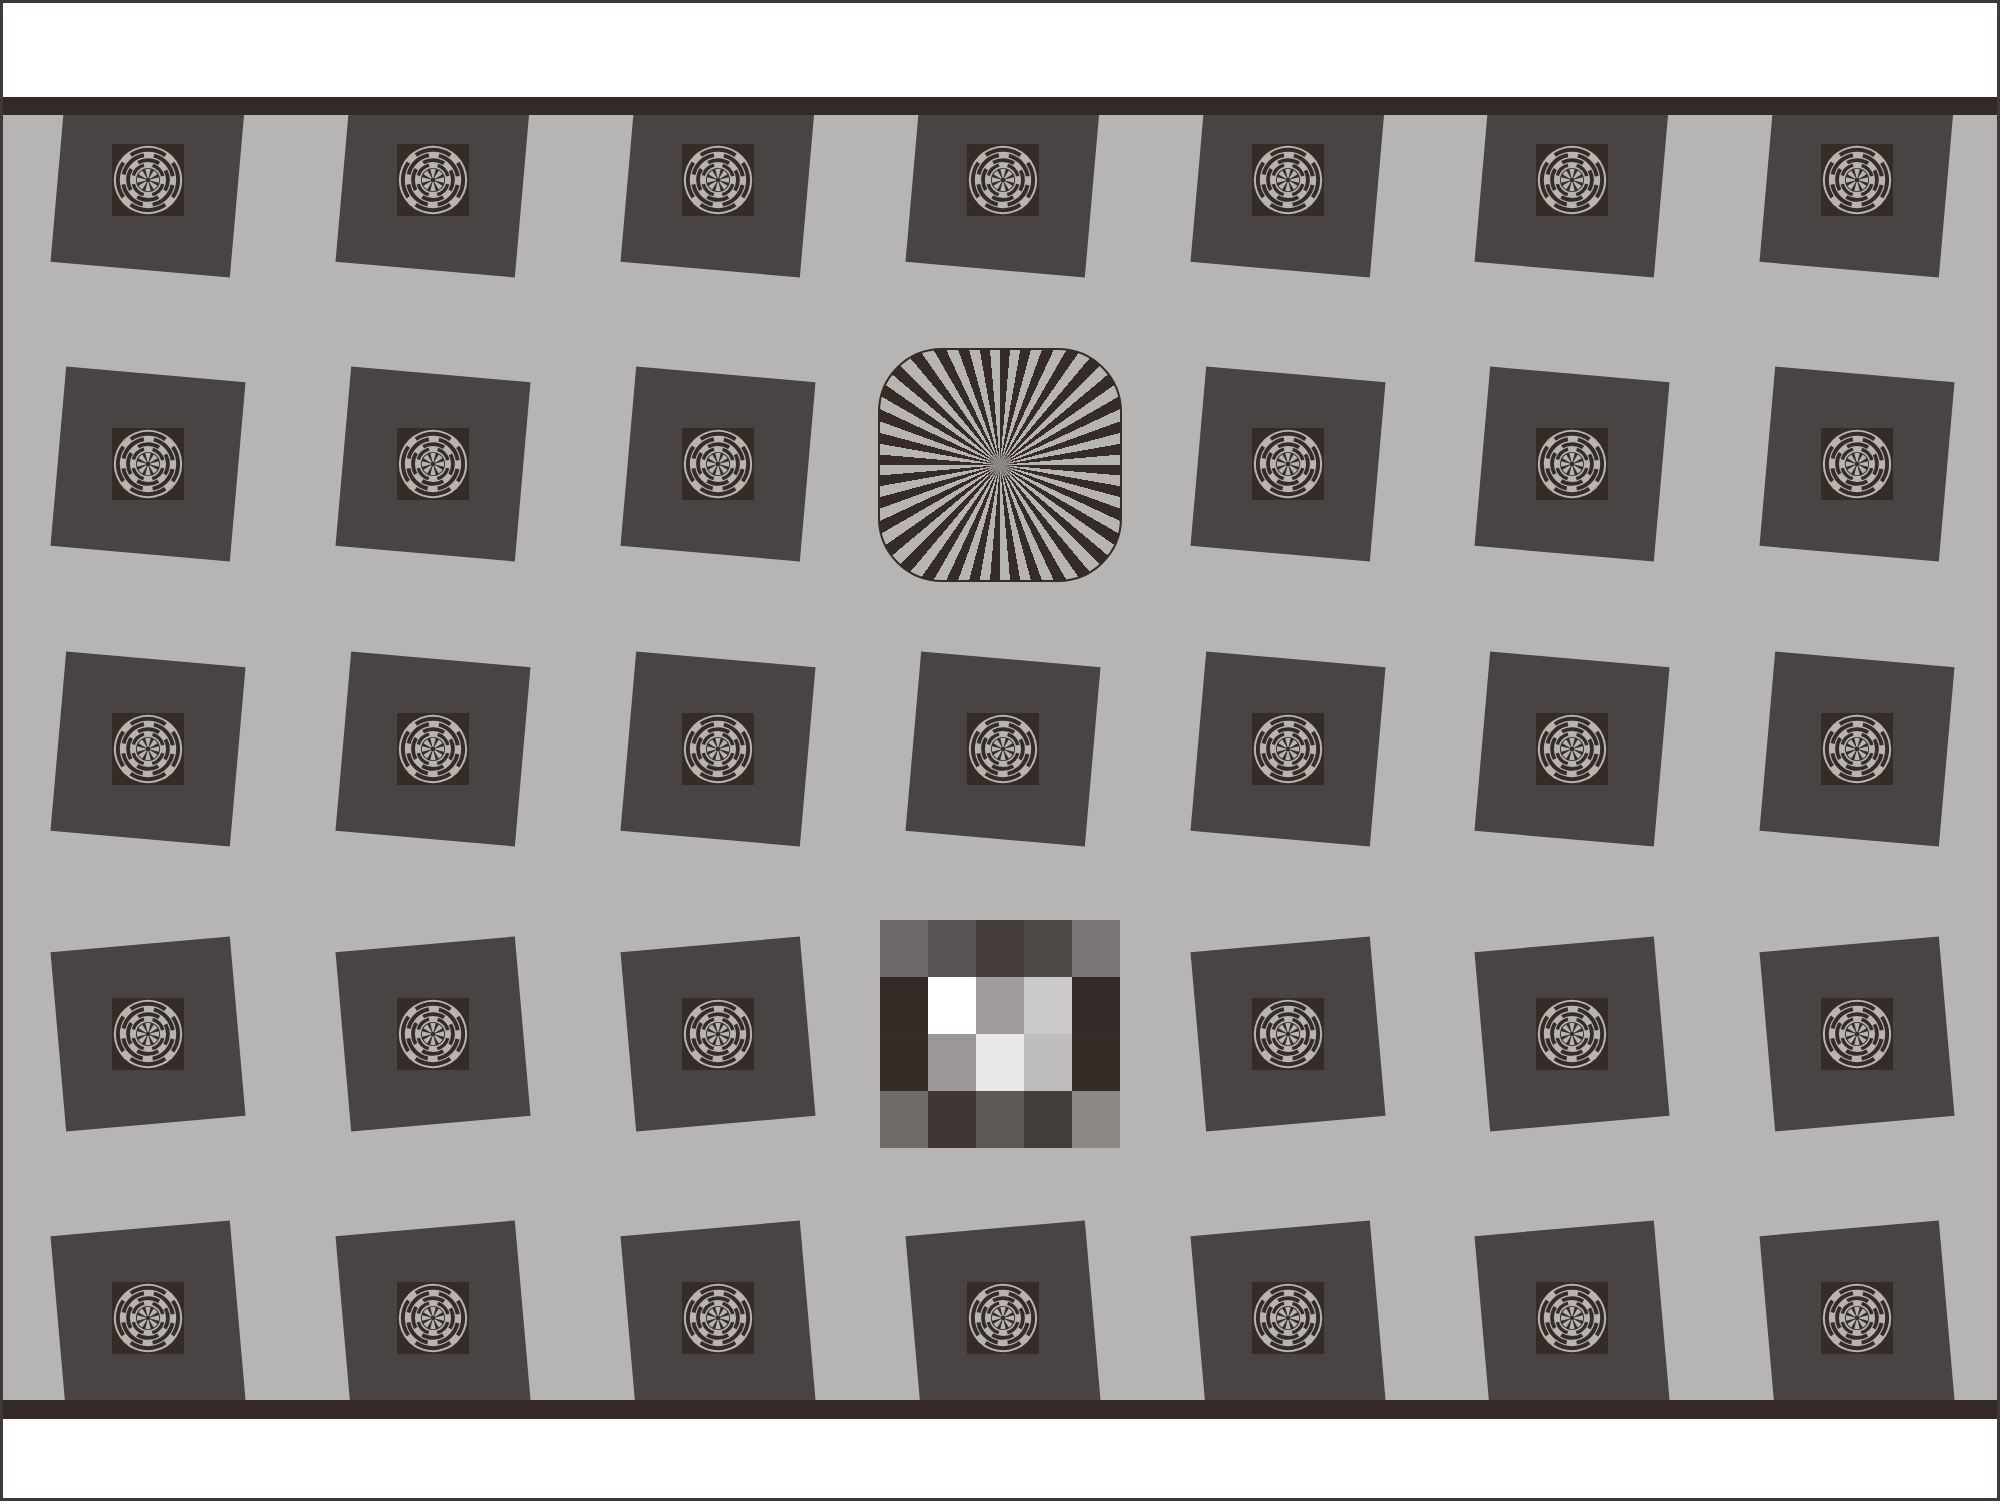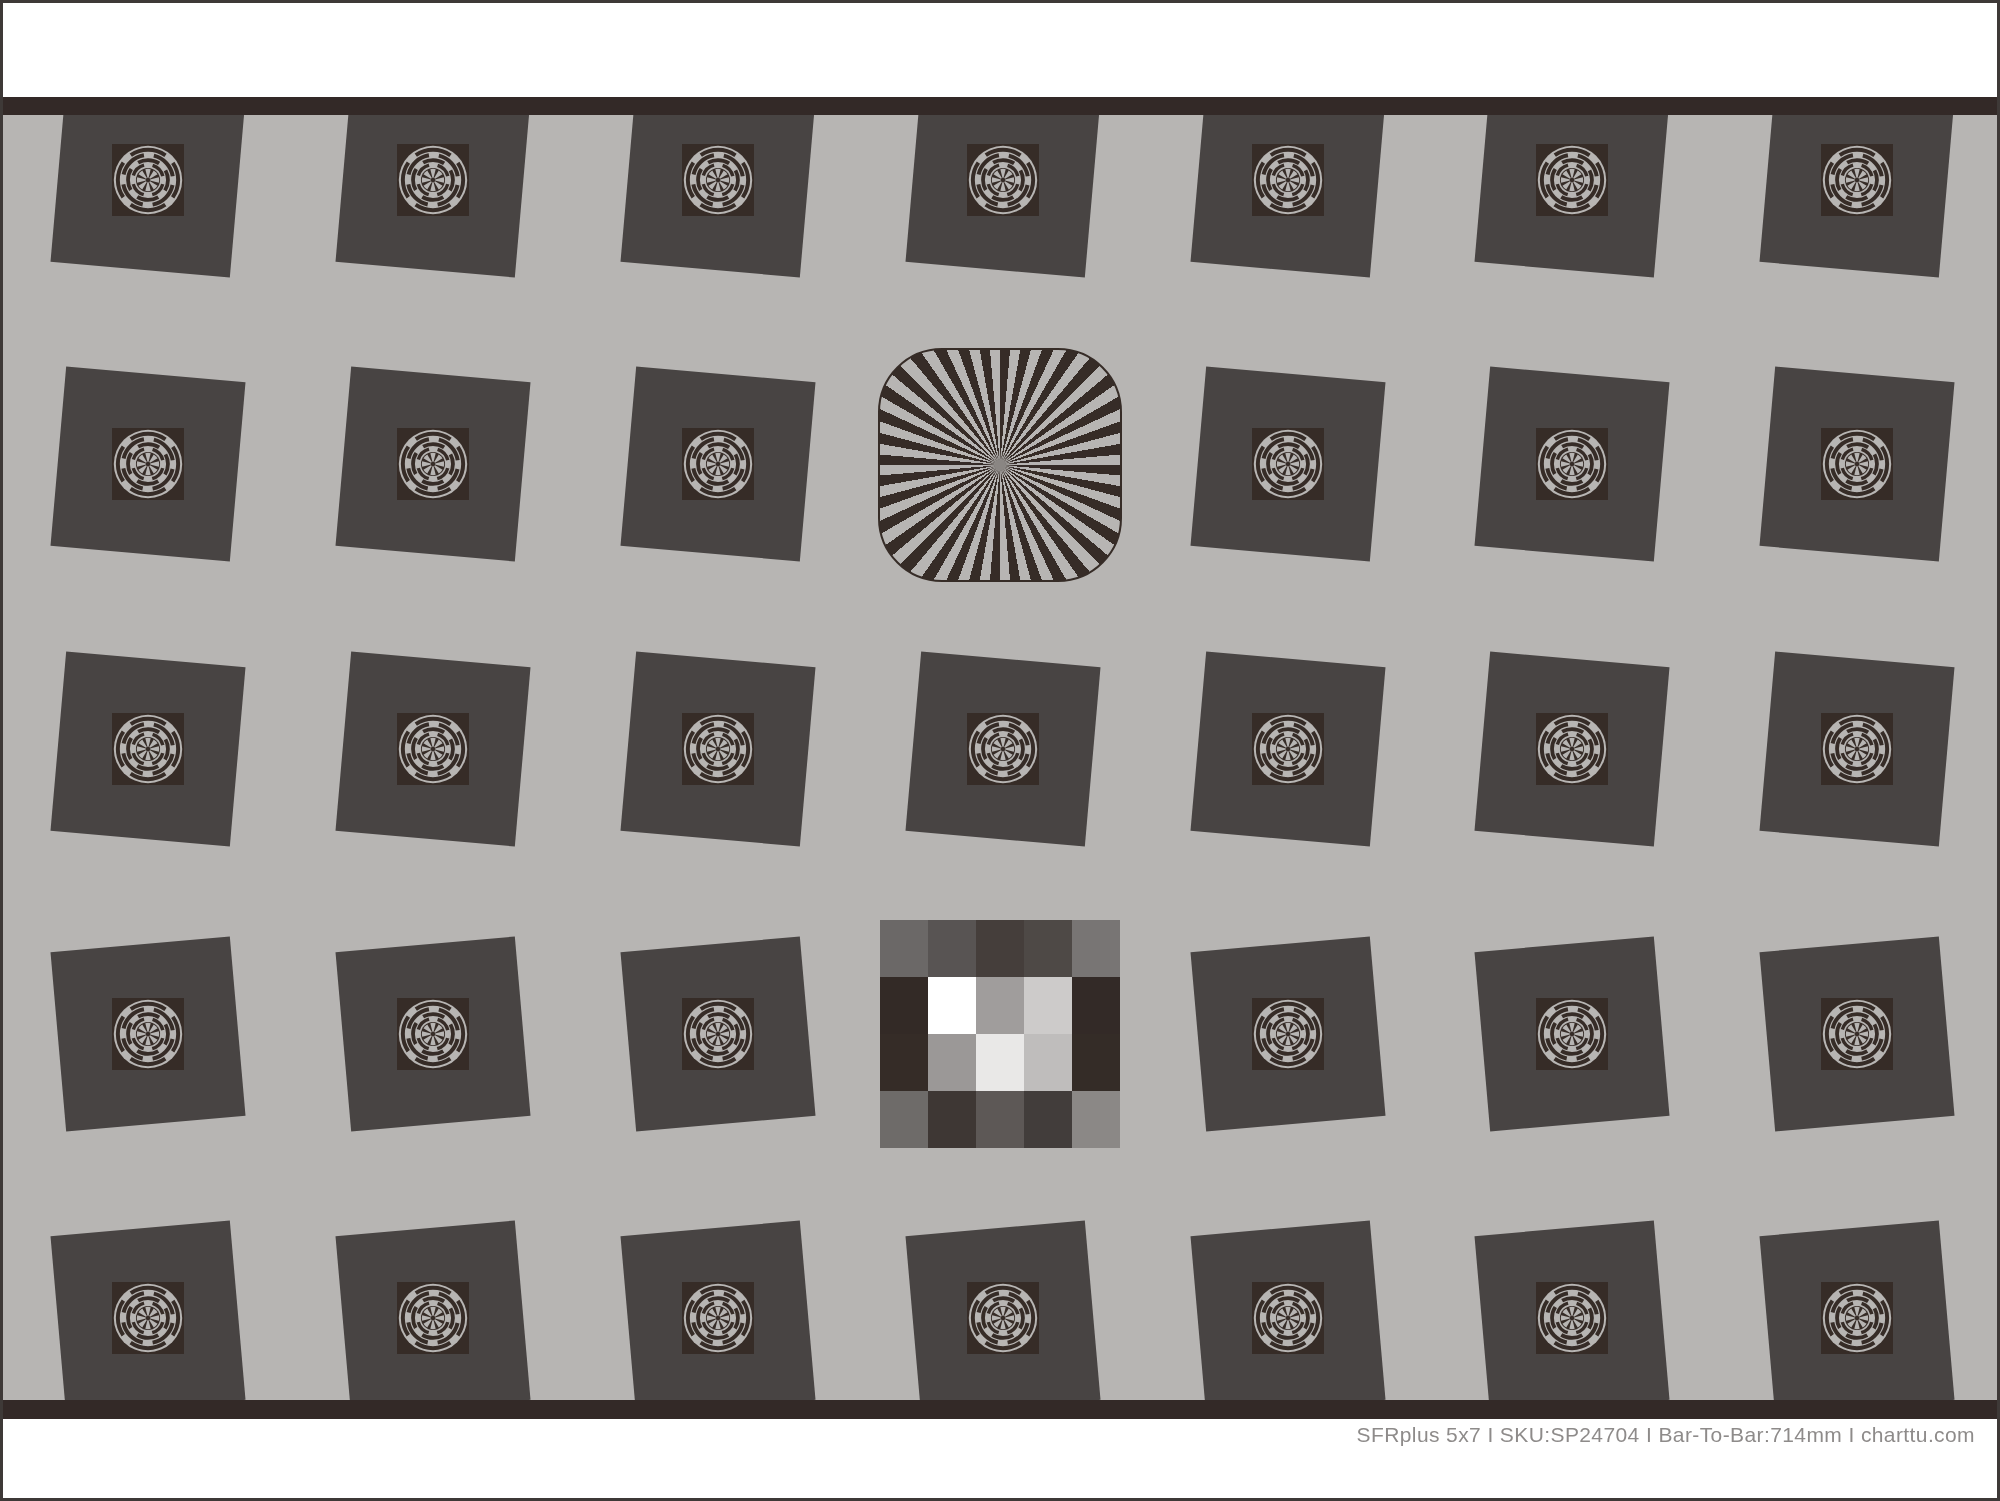--- a/index.html
+++ b/index.html
@@ -295,14 +295,13 @@
       </div>
       <div class="sq" style="left: 1764px; top: 1113px; transform: rotate(-5deg);"></div>
       <div class="mark" style="left: 1818px; top: 1167px;">
         <svg viewBox="0 0 80 80">
           <use href="#regmark" xlink:href="#regmark"></use>
         </svg>
       </div>
     </div>
   <div class="bar top"></div>
   <div class="bar bottom"></div>
-  <div class="footer-label">SFRplus 5x7 I SKU:SP24704 I Bar-To-Bar:714mm I charttu.com</div>
 </div>
 
 </body></html>

